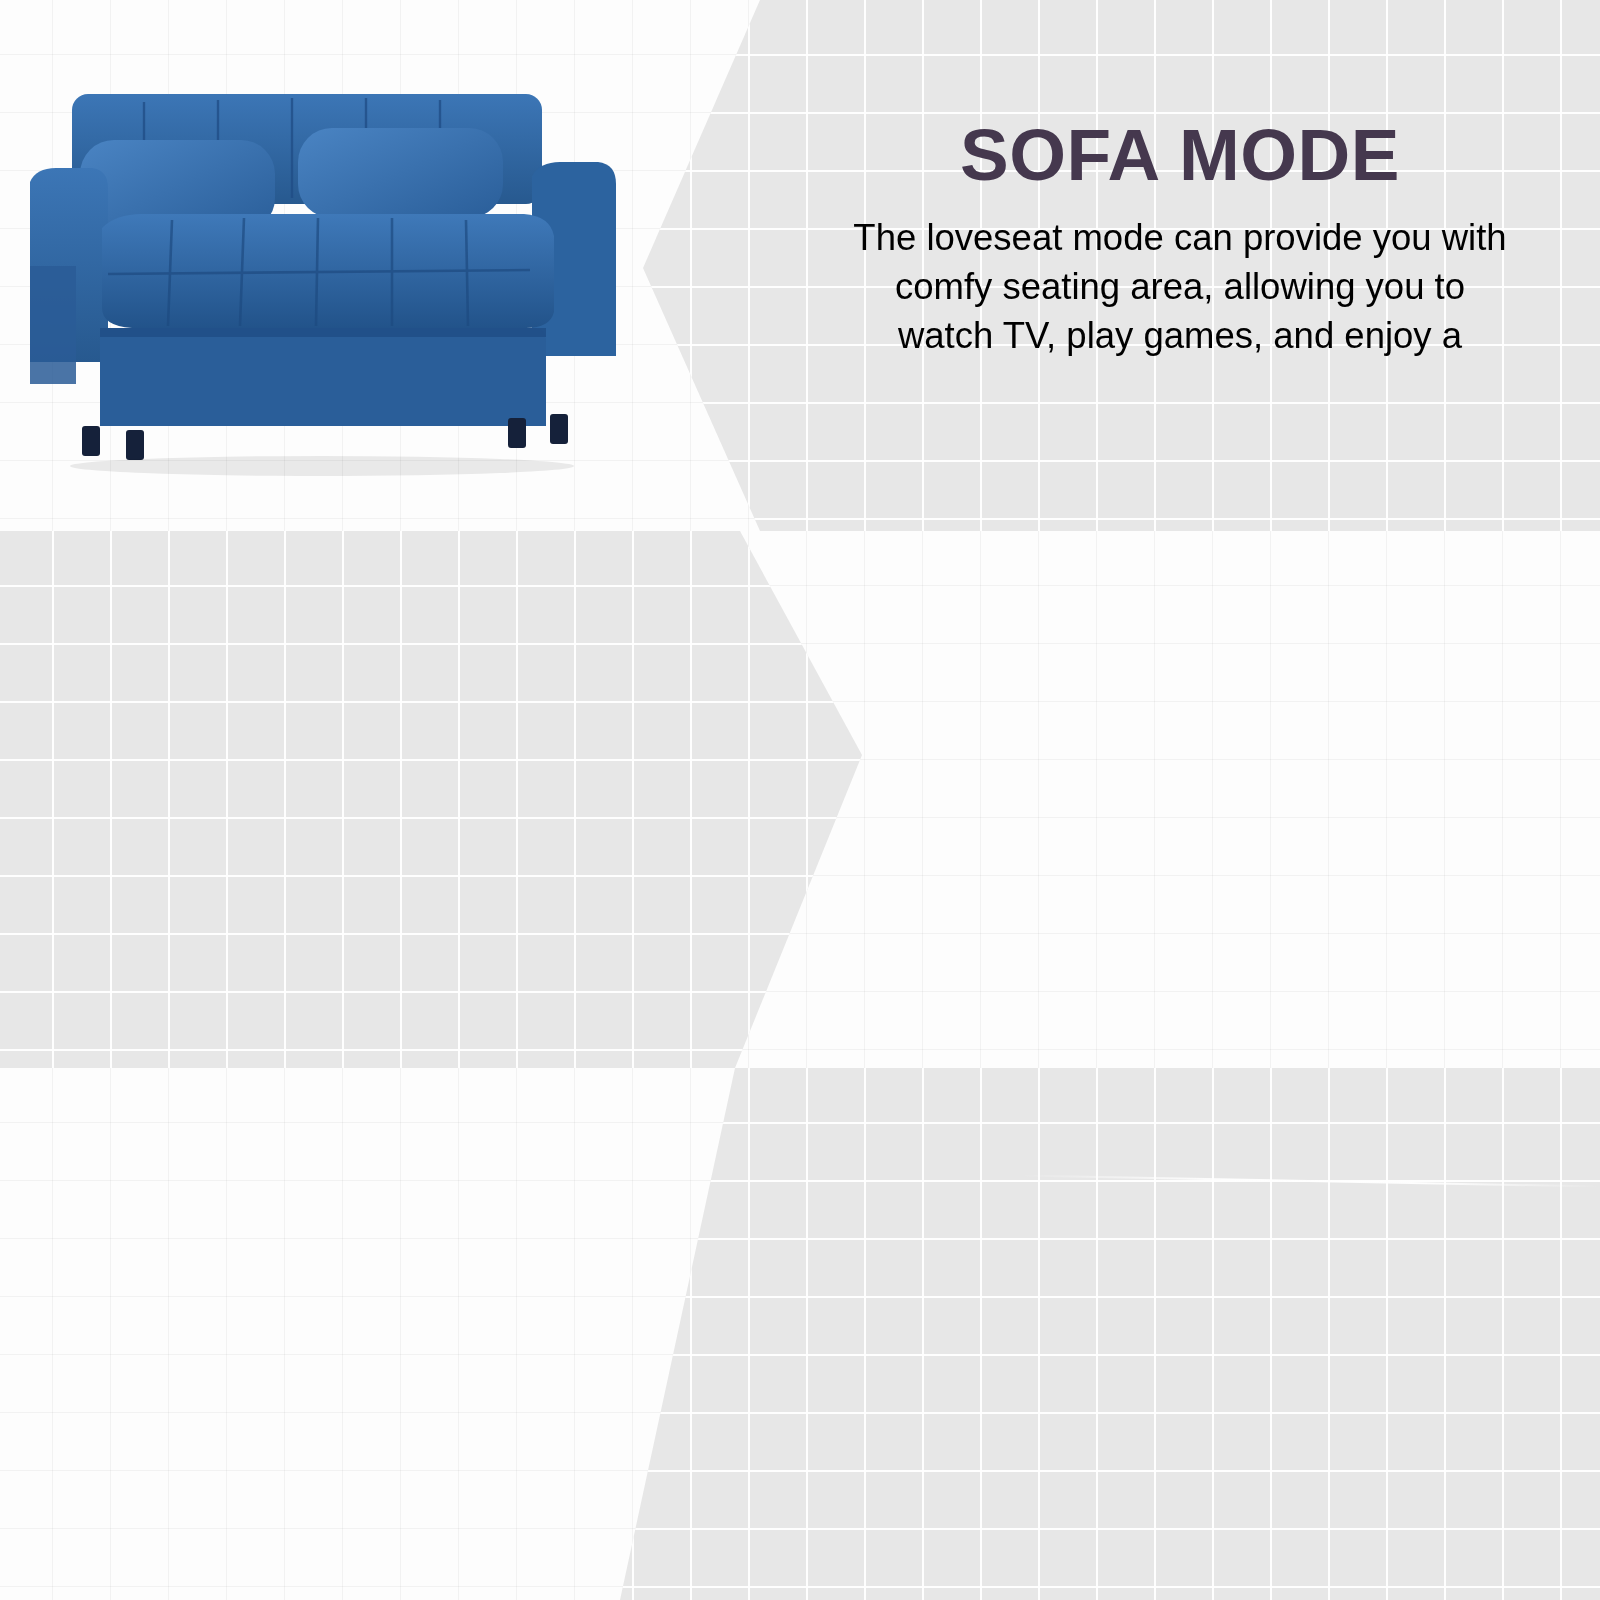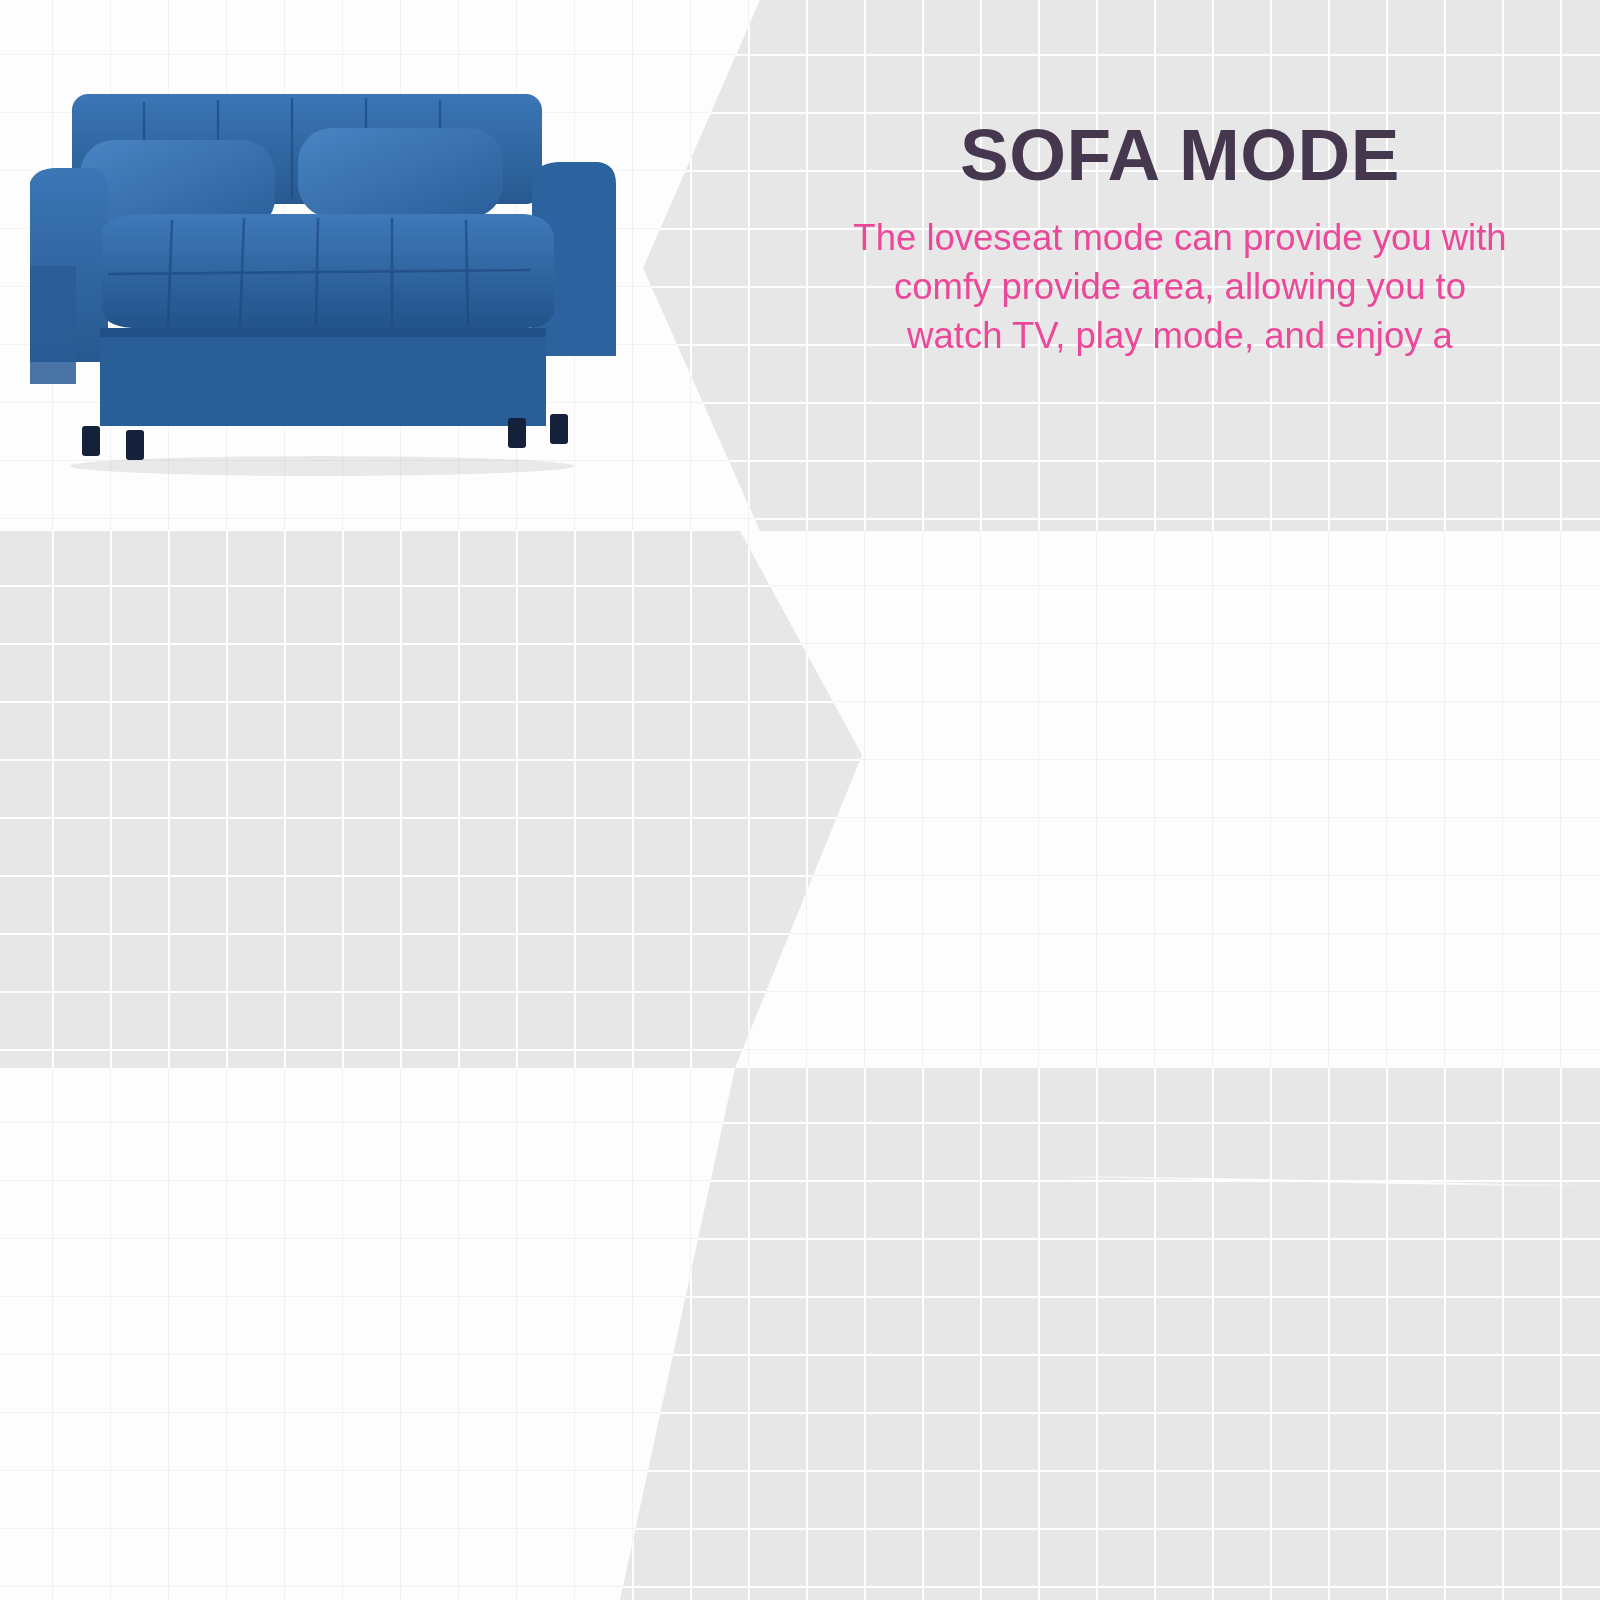--- a/index.html
+++ b/index.html
@@ -62,21 +62,21 @@
   
   .textblock { position:absolute; text-align:center; }
   .heading {
     font-weight:bold;
     color:#45384e;
     letter-spacing:.5px;
     line-height:1.02;
     white-space:nowrap;
   }
   .body {
-    color:#ec4899;
+    color:#000000;
     line-height:1.33;
     font-weight:400;
   }
 
   .tb-sofa    { left:800px;  top:118px;  width:760px; }
   .tb-sofa .heading { font-size:73px; margin-bottom:22px; }
   .tb-sofa .body    { font-size:36.5px; }
 
   
   .sofa-wrap { position:absolute; }
@@ -155,22 +155,22 @@
           <rect x="528" y="336" width="18" height="30" rx="3"></rect>
         </g>
         <ellipse cx="300" cy="388" rx="252" ry="10" fill="#000" opacity=".08"></ellipse>
       </svg>
     </div>
 
     <div class="textblock tb-sofa">
       <div class="heading">SOFA MODE</div>
       <div class="body">
         <div>The loveseat mode can provide you with</div>
-        <div>comfy provide area, allowing you to</div>
-        <div>watch TV, play mode, and enjoy a</div>
+        <div>comfy seating area, allowing you to</div>
+        <div>watch TV, play games, and enjoy a</div>
       </div>
     </div>
   </div>
 
   <div class="panel row2">
     <div class="panel-white" style="position:absolute;inset:0;"></div>
     <div class="grid-white"></div>
 
     <div class="gray-shape" style="clip-path:polygon(0px 0px, 740px 0px, 862px 224px, 735px 537px, 0px 537px);">
       <div class="grid-gray"></div>

